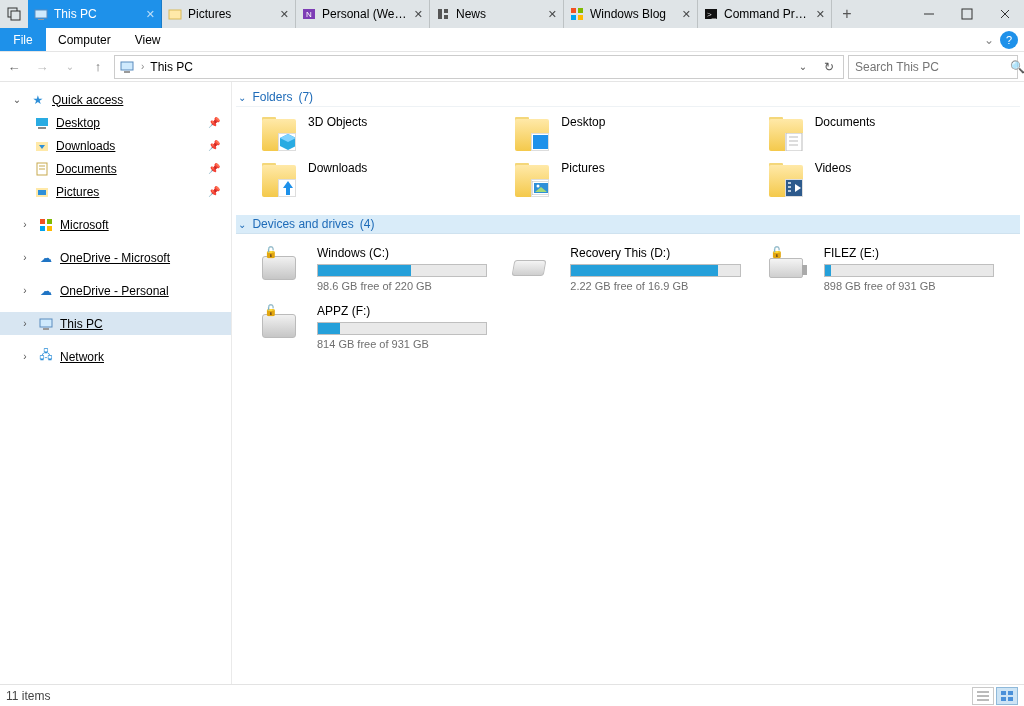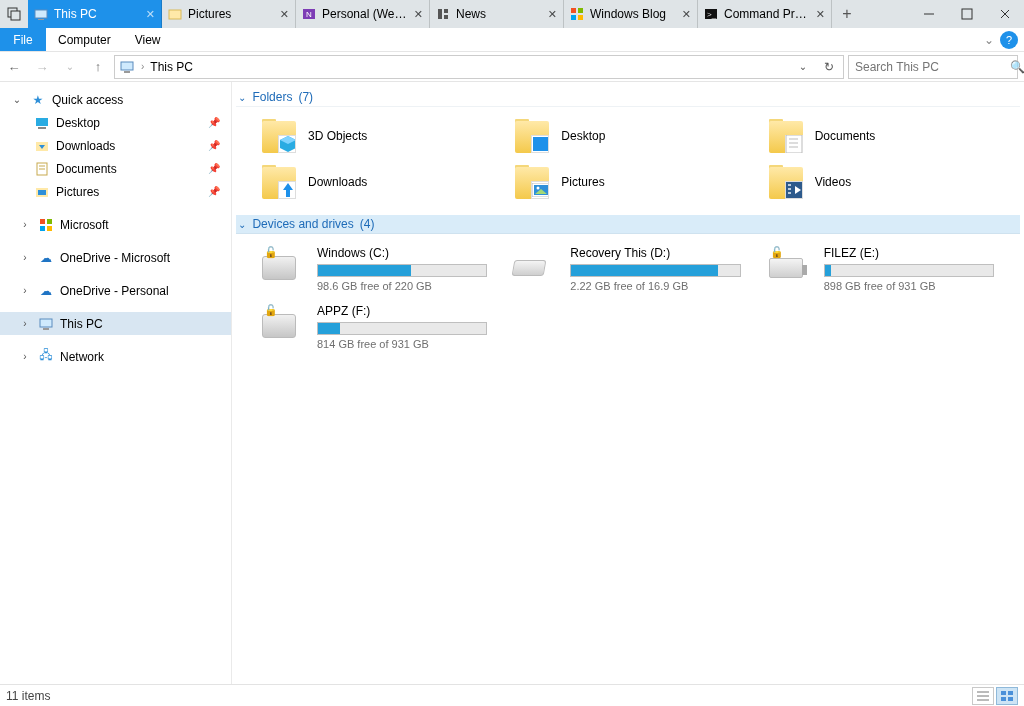--- a/index.html
+++ b/index.html
@@ -34,32 +34,32 @@
   .searchbox input { border:none; outline:none; flex:1; font-size:12px; color:#14532d;}
   .searchbox .sicon { font-size:12px; color:#777;}
   
   .body { flex:1; display:flex; overflow:hidden;}
   
   .sidebar { width:232px; border-right:1px solid #eaeaea; padding-top:6px; overflow:hidden;}
   .sbrow { height:23px; display:flex; align-items:center; padding-left:10px; gap:6px; position:relative;}
   .sbrow.sel { background:#d8e6f2;}
   .sbrow .exp { width:14px; text-align:center; color:#555; font-size:10px;}
   .sbrow .sicon { width:16px; height:16px; display:flex;align-items:center;justify-content:center; font-size:12px;}
-  .sbrow .slabel { flex:1; white-space:nowrap;}
+  .sbrow .slabel { flex:1; white-space:nowrap;text-decoration:underline;}
   .sbrow .pin { position:absolute; right:10px; color:#9a9a9a; font-size:10px;}
   .sbrow.child { padding-left:34px;}
   .sbrow.top { padding-left:18px;}
   .sbgap { height:10px;}
   
   .content { flex:1; padding:6px 4px 0 4px; overflow:auto;}
   .grouphdr { display:flex; align-items:center; gap:6px; color:#1e6bb8; font-size:12px; padding:2px 0 2px 2px; border-bottom:1px solid #eef2f5; margin-bottom:6px;}
   .grouphdr.sel { background:#d9ecf9; border-bottom:1px solid #cfe2ef;}
   .grouphdr .gchev { font-size:10px;}
   .foldergrid { display:grid; grid-template-columns: repeat(3, 1fr); row-gap:4px; padding:2px 0 12px 24px;}
-  .fitem { display:flex; align-items:center; height:42px; gap:10px;}
+  .fitem { display:flex; height:42px; gap:10px;}
   .fitem .ficon { width:38px; height:38px; position:relative;}
   .fitem .flabel { font-size:12px;}
   .folder-base { position:absolute; inset:4px 2px 2px 2px; background:linear-gradient(#ffe9a8,#f4c94b); border-radius:2px;}
   .folder-tab { position:absolute; top:2px; left:2px; width:14px; height:6px; background:#f4d77a; border-radius:1px 1px 0 0;}
   .corner { position:absolute; right:2px; bottom:2px; width:18px; height:18px; background:#fff; border:1px solid #ddd; display:flex;align-items:center;justify-content:center;}
   .drivesgrid { display:grid; grid-template-columns: repeat(3, 1fr); row-gap:10px; padding:6px 0 0 24px;}
   .drive { display:flex; gap:10px; align-items:flex-start; height:48px;}
   .drive .dicon { width:38px; height:34px; position:relative; flex:0 0 38px;}
   .drive .dbody { flex:1; padding-right:26px;margin-left:9px;}
   .drive .dname { font-size:12px; margin-bottom:4px;}

